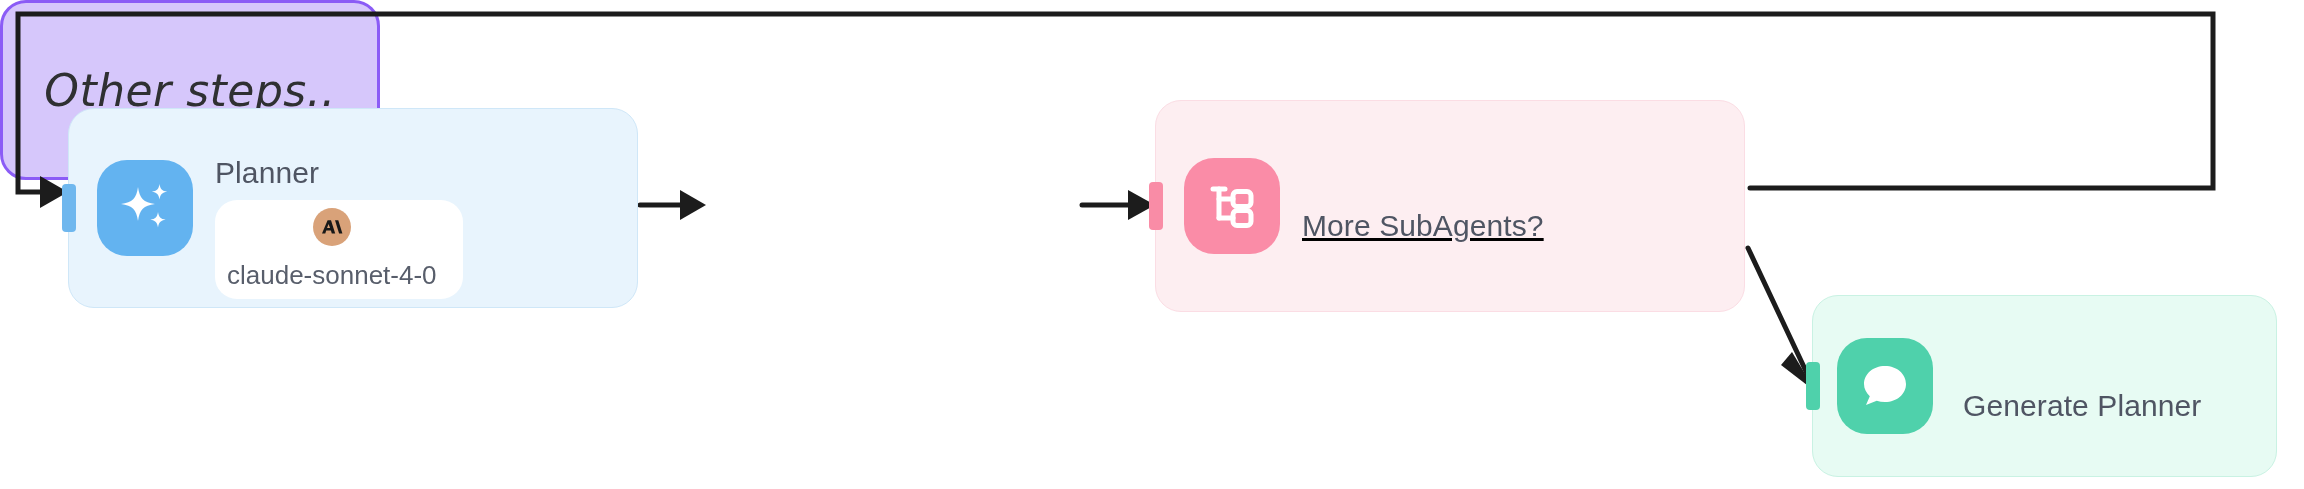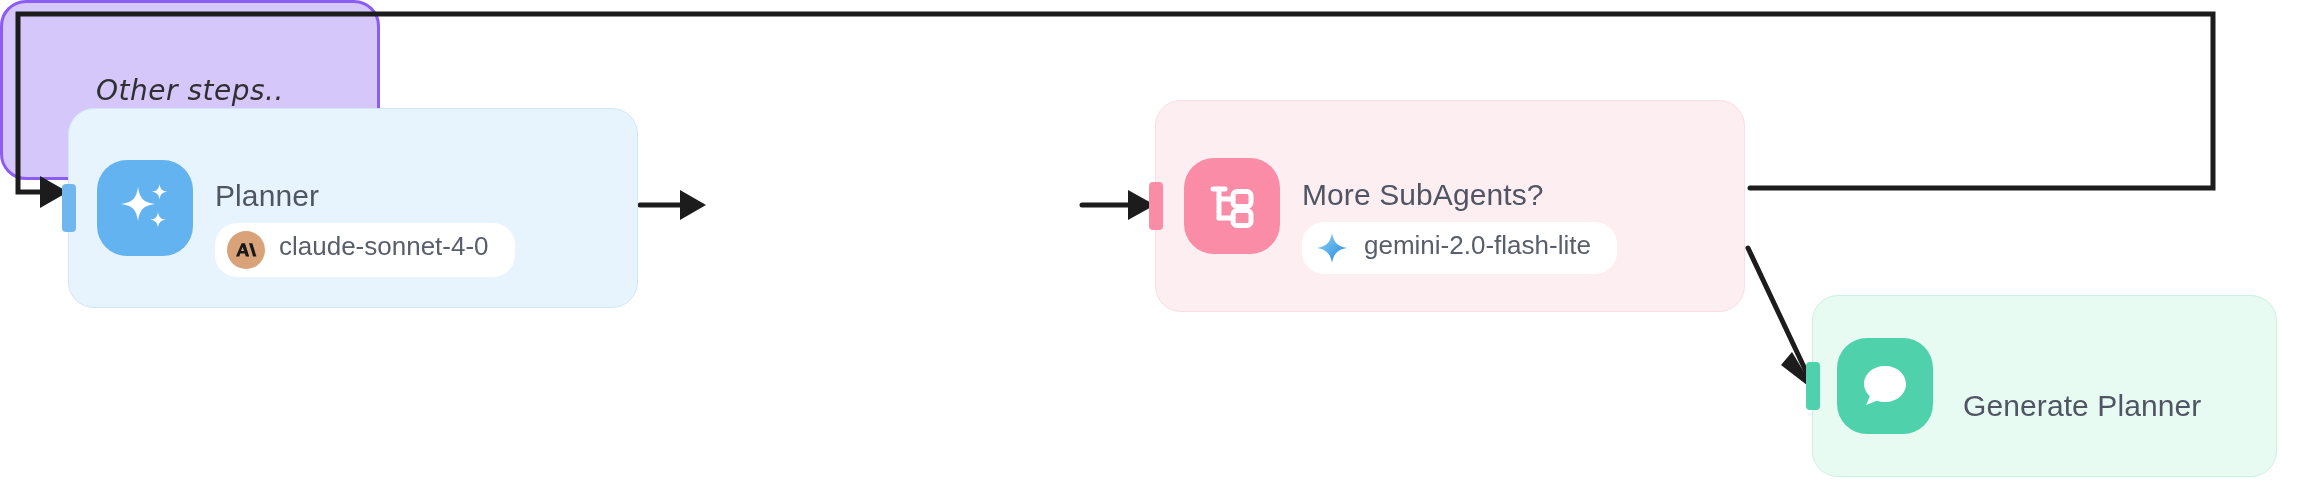--- a/index.html
+++ b/index.html
@@ -69,26 +69,28 @@
   .node-title {
     font-size: 30px;
     color: #4f5563;
     font-weight: 400;
     letter-spacing: .1px;
     white-space: nowrap;
   }
 
   .model-chip {
     display: inline-flex;
+    align-items: center;
     gap: 14px;
     background: #ffffff;
     border-radius: 22px;
     padding: 8px 26px 8px 12px;
     align-self: flex-start;
     white-space: nowrap;
+    flex-direction: column;
   }
 
   .model-chip-label {
     font-size: 26px;
     color: #585e6b;
     white-space: nowrap;
   }
 
   .chip-avatar {
     width: 38px;
@@ -126,34 +128,35 @@
     width: 380px; height: 180px;
     background: #d6c7fb;
     border: 3px solid #8b5cf6;
     border-radius: 26px;
     display: flex;
     align-items: center;
     justify-content: center;
   }
   #node-other-steps .note-text {
     font-family: "DejaVu Sans", sans-serif;
-    font-size: 28px;
+    font-size: 44px;
     color: #2f3032;
     letter-spacing: .5px;
     font-style: italic;
     white-space: nowrap;
   }
 
   
   #node-subagents {
     left: 1155px; top: 100px;
     width: 590px; height: 212px;
     background: #fdeef1;
     border-color: #fbdde4;
     padding-left: 28px;
+    text-decoration: underline;
   }
   #node-subagents .node-handle { background: #f98ca6; }
   #node-subagents .node-icon   { background: #fa8ca7; }
 
   
   #node-report {
     left: 1812px; top: 295px;
     width: 465px; height: 182px;
     background: #e7fbf3;
     border-color: #c9f2e3;
@@ -233,35 +236,20 @@
           <line x1="16" y1="41" x2="30" y2="41"></line>
           <rect x="30" y="14.5" width="18" height="15" rx="4"></rect>
           <rect x="30" y="33.5" width="18" height="15" rx="4"></rect>
         </g>
       </svg>
     </div>
 
     <div class="node-body">
       <div class="node-title">More SubAgents?</div>
 
-      <div class="model-chip">
-        <span class="chip-plain-icon">
-          <svg width="34" height="34" viewBox="0 0 34 34" xmlns="http://www.w3.org/2000/svg">
-            <defs>
-              <linearGradient id="gemgrad" x1="0" y1="0" x2="1" y2="1">
-                <stop offset="0%" stop-color="#9fd3f5"></stop>
-                <stop offset="55%" stop-color="#52a9e8"></stop>
-                <stop offset="100%" stop-color="#2f7fd6"></stop>
-              </linearGradient>
-            </defs>
-            <path d="M17 2 C18.6 11.4 22.6 15.4 32 17 C22.6 18.6 18.6 22.6 17 32 C15.4 22.6 11.4 18.6 2 17 C11.4 15.4 15.4 11.4 17 2 Z" fill="url(#gemgrad)"></path>
-          </svg>
-        </span>
-        <span class="model-chip-label">gemini-2.0-flash-lite</span>
-      </div>
     </div>
   </div>
 
   <div class="node" id="node-report">
     <div class="node-handle"></div>
 
     <div class="node-icon">
       <svg width="58" height="58" viewBox="0 0 58 58" xmlns="http://www.w3.org/2000/svg">
         <path d="M29 9 C41 9 50 17 50 27 C50 37 41 45 29 45 C26 45 23.2 44.6 20.7 43.8 L10 48 L13.8 39.2 C10.2 35.9 8 31.7 8 27 C8 17 17 9 29 9 Z" fill="#ffffff"></path>
       </svg>

